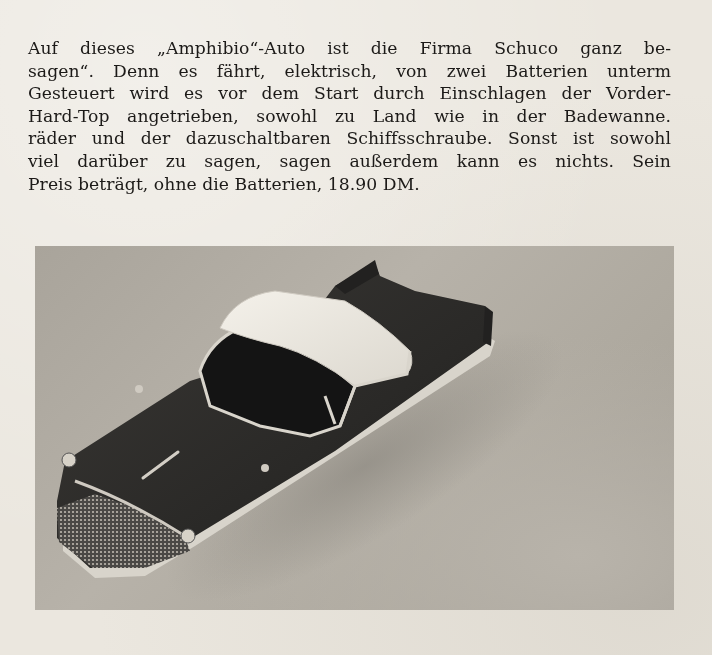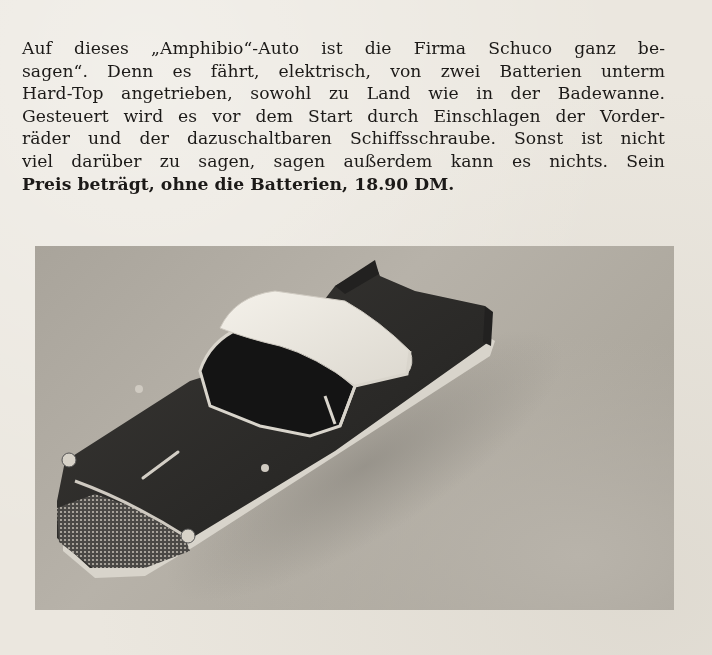--- a/index.html
+++ b/index.html
@@ -12,57 +12,56 @@
   }
   .page {
     position: absolute; left: 0; top: 0; width: 712px; height: 655px;
     background:
       radial-gradient(ellipse at 20% 10%, rgba(255,255,255,0.35), rgba(255,255,255,0) 60%),
       radial-gradient(ellipse at 90% 90%, rgba(200,194,182,0.35), rgba(0,0,0,0) 60%),
       #ebe7df;
   }
   .article-text {
     position: absolute;
-    left: 22px; top: 37px; width: 643px;
+    left: 28px; top: 37px; width: 643px;
     font-size: 17.2px;
     line-height: 22.6px;
     margin: 0;
     letter-spacing: 0.05px;
   }
   .article-text .line {
     display: block;
     white-space: nowrap;
     text-align: justify;
     text-align-last: justify;
   }
   .article-text .line.last {
     text-align-last: left;
-    font-weight: bold;
   }
   .photo {
     position: absolute;
     left: 35px; top: 246px; width: 639px; height: 364px;
     overflow: hidden;
     background:
       radial-gradient(ellipse at 85% 85%, #b8b3aa 0%, rgba(0,0,0,0) 50%),
       linear-gradient(135deg, #a9a49b 0%, #b7b2a9 40%, #aea99f 70%, #a39e95 100%);
   }
   .photo svg { display: block; }
 </style>
 </head>
 <body>
 
 <div class="page">
 
   <p class="article-text">
     <span class="line">Auf dieses „Amphibio“-Auto ist die Firma Schuco ganz be-</span>
     <span class="line">sagen“. Denn es fährt, elektrisch, von zwei Batterien unterm</span>
+    <span class="line">Gesteuert wird es vor dem Start durch Einschlagen der Vorder-</span>
     <span class="line">Hard-Top angetrieben, sowohl zu Land wie in der Badewanne.</span>
-    <span class="line">Gesteuert wird es vor dem Start durch Einschlagen der Vorder-</span>
-    <span class="line">räder und der dazuschaltbaren Schiffsschraube. Sonst ist nicht</span>
+    <span class="line">räder und der dazuschaltbaren Schiffsschraube. Sonst ist sowohl</span>
     <span class="line">viel darüber zu sagen, sagen außerdem kann es nichts. Sein</span>
     <span class="line last">Preis beträgt, ohne die Batterien, 18.90 DM.</span>
   </p>
 
   <div class="photo">
     <svg width="639" height="364" viewBox="0 0 639 364">
       <defs>
         <radialGradient id="shadow" cx="0.5" cy="0.5" r="0.5">
           <stop offset="0%" stop-color="#8e8a82" stop-opacity="0.75"></stop>
           <stop offset="100%" stop-color="#8e8a82" stop-opacity="0"></stop>

